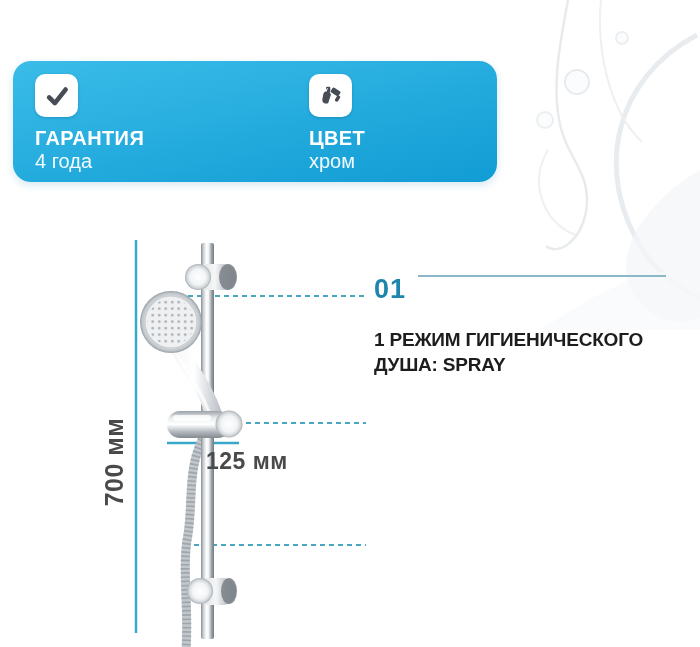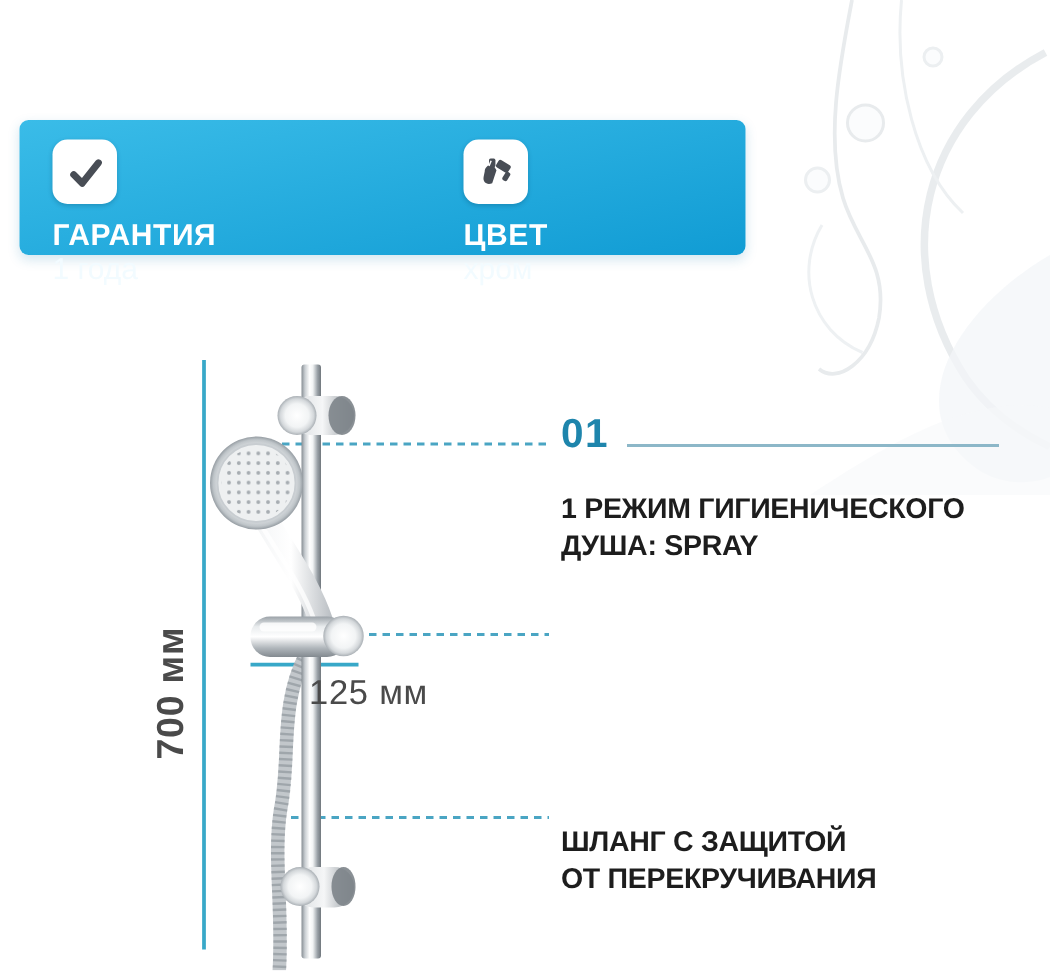--- a/index.html
+++ b/index.html
@@ -9,44 +9,44 @@
   }
   *{margin:0;padding:0;box-sizing:border-box}
   html,body{background:#fff}
   body{font-family:"Liberation Sans","DejaVu Sans",sans-serif;}
   .stage{position:relative;width:700px;height:647px;background:#ffffff;overflow:hidden}
 
   
   .splash{position:absolute;left:0;top:0;width:700px;height:647px;pointer-events:none}
 
   
-  .banner{position:absolute;left:13px;top:80px;width:484px;height:90px;border-radius:6px;
+  .banner{position:absolute;left:13px;top:61px;width:484px;height:121px;border-radius:18px;
     background:linear-gradient(168deg,var(--banner-top) 0%,var(--banner-bottom) 100%);
     box-shadow:0 3px 8px rgba(20,120,170,.18)}
   .spec{position:absolute;top:13px}
   .spec.c0{left:22px}.spec.c1{left:191px}.spec.c2{left:296px}
   .icon-box{width:43px;height:43px;background:#fff;border-radius:10px;
     display:flex;align-items:center;justify-content:center;box-shadow:0 1px 3px rgba(0,60,90,.25)}
   .spec-label{margin-top:10px;font-size:20px;font-weight:bold;color:#fff;letter-spacing:.4px;line-height:22px;white-space:nowrap}
   .spec-value{font-size:20px;font-weight:normal;color:#f2fbff;line-height:24px;white-space:nowrap}
 
   
   .product{position:absolute;left:0;top:0;width:700px;height:647px;pointer-events:none}
 
   
   .dim-height{position:absolute;left:39px;top:448px;width:150px;height:28px;
     transform:rotate(-90deg);text-align:center;font-size:25px;font-weight:bold;
     color:var(--dim-text);letter-spacing:.5px;white-space:nowrap}
-  .dim-width{position:absolute;left:206px;top:448px;font-size:23px;font-weight:normal;
+  .dim-width{position:absolute;left:206px;top:448px;font-size:23px;font-weight:bold;
     color:var(--dim-text);letter-spacing:.5px;white-space:nowrap}
 
   
   .feature{position:absolute;left:374px;width:292px}
   .feature.f0{top:275px}.feature.f1{top:402px}.feature.f2{top:525px}
-  .feature-head{display:flex;align-items:flex-end}
+  .feature-head{display:flex;align-items:flex-start}
   .feature-num{font-size:27px;line-height:28px;font-weight:bold;color:var(--accent);letter-spacing:1px}
   .feature-rule{flex:1;height:2px;background:var(--rule);margin-left:12px;margin-bottom:5px}
   .feature-text{margin-top:24px;font-size:19px;line-height:25px;font-weight:bold;
     color:var(--text-dark);white-space:pre-line;letter-spacing:-0.2px}
 </style>
 </head>
 <body>
 
 <div class="stage">
 
@@ -64,21 +64,21 @@
 
   <div class="banner">
 
     <div class="spec c0">
       <div class="icon-box">
         <svg width="30" height="30" viewBox="0 0 42 42">
           <path d="M10 23 L18 31 L33 12" stroke="var(--icon)" stroke-width="6.5" fill="none" stroke-linecap="round" stroke-linejoin="round"></path>
         </svg>
       </div>
       <div class="spec-label">ГАРАНТИЯ</div>
-      <div class="spec-value">1 года</div>
+      <div class="spec-value">4 года</div>
     </div>
 
 
     <div class="spec c2">
       <div class="icon-box">
         <svg width="30" height="30" viewBox="0 0 42 42">
           <g fill="var(--icon)">
             <path d="M10 20 c0,-4 4,-7 8,-6 l3,5 -4,12 c-5,2 -9,-1 -8,-6 z"></path>
             <rect x="14" y="8" width="6" height="8" rx="1.5"></rect>
             <rect x="21" y="11" width="13" height="8" rx="2" transform="rotate(32 27 15)"></rect>
@@ -191,17 +191,15 @@
     <div class="feature-head">
       <span class="feature-num">01</span>
       <span class="feature-rule"></span>
     </div>
     <div class="feature-text">1 РЕЖИМ ГИГИЕНИЧЕСКОГО
 ДУША: SPRAY</div>
   </div>
 
 
   <div class="feature f2">
-    <div class="feature-text">ШЛАНГ С ЗАЩИТОЙ
-ОТ ПЕРЕКРУЧИВАНИЯ</div>
   </div>
 
 </div>
 
 </body></html>

